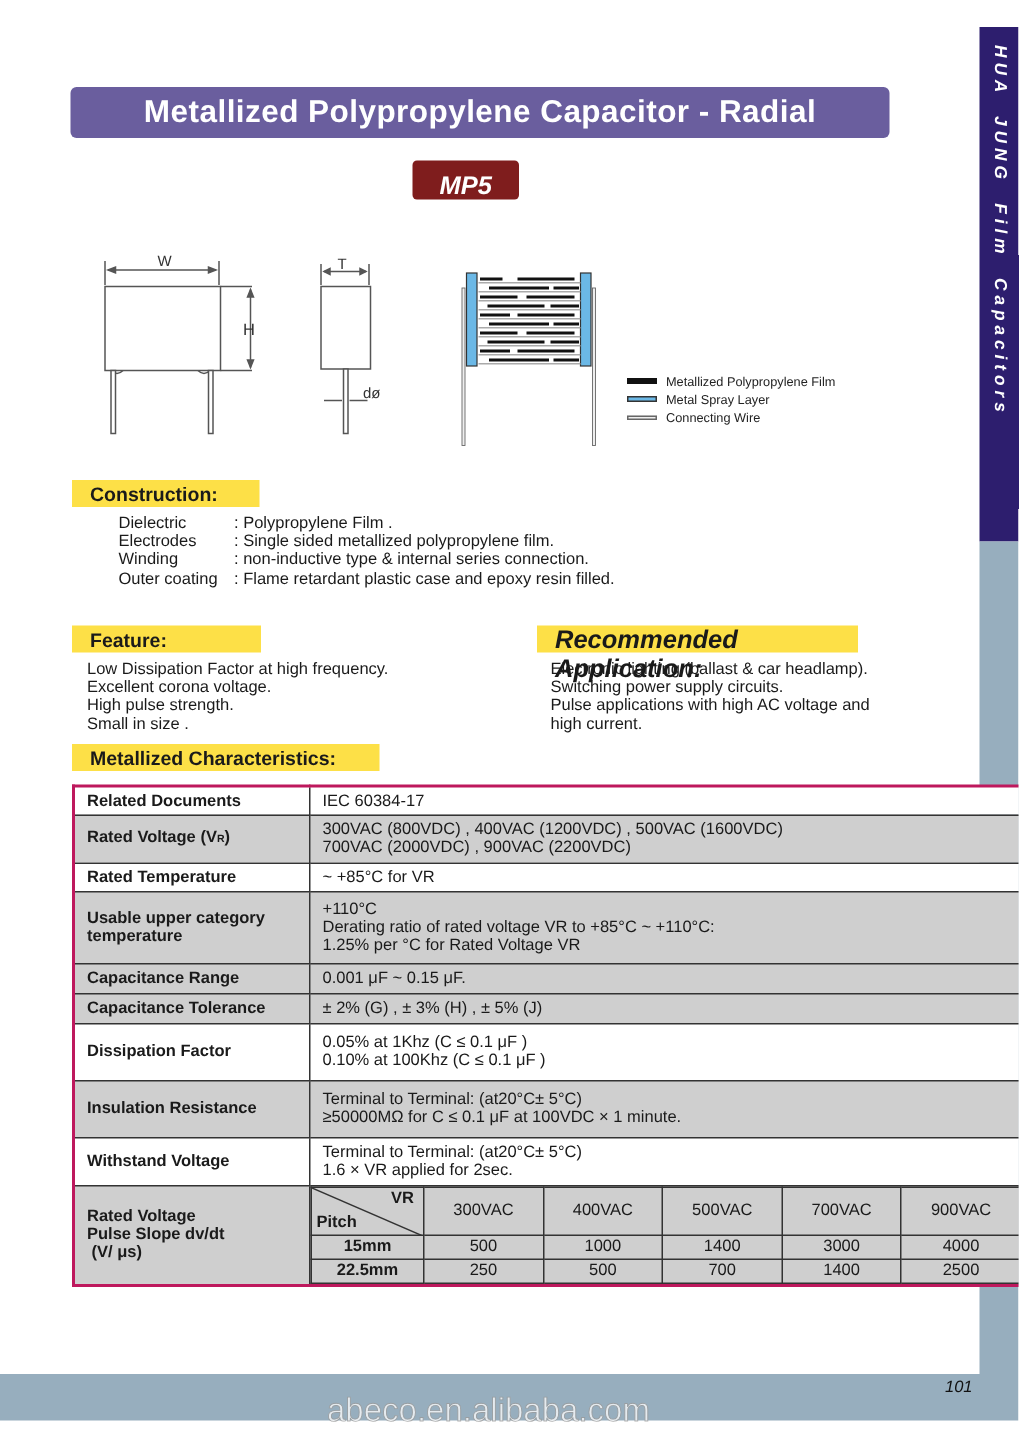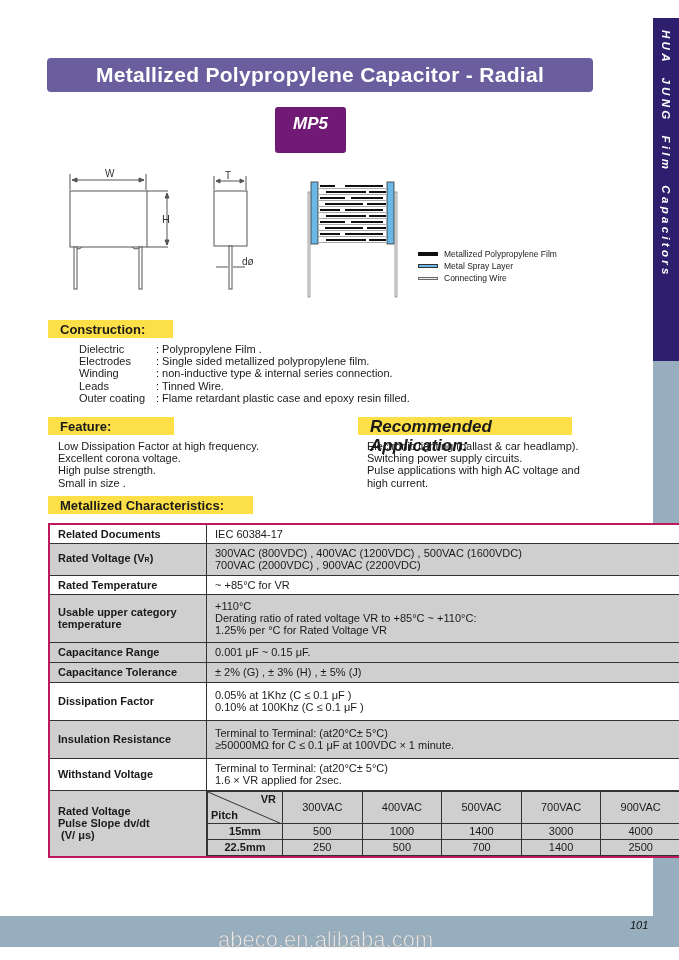--- a/index.html
+++ b/index.html
@@ -11,21 +11,21 @@
                writing-mode:vertical-rl; color:#ffffff; font-weight:bold; font-style:italic;
                font-size:11.5px; letter-spacing:3.3px; text-align:start; line-height:26px; white-space:pre; }
   .footer-band { position:absolute; left:0; top:916px; width:679px; height:31px; background:#97aebe; }
   .page-num { position:absolute; left:630px; top:919px; font-size:11px; font-style:italic; color:#111; }
   .watermark { position:absolute; left:218px; top:927px; font-size:22px; color:#ffffff; opacity:0.75;
                -webkit-text-stroke:0.6px #999; letter-spacing:0px; }
 
   .title-bar { position:absolute; left:47px; top:58px; width:546px; height:34px; background:#6a5e9e;
                border-radius:4px; color:#fff; font-weight:bold; font-size:21px; line-height:34px;
                text-align:center; letter-spacing:0.3px; }
-  .model-badge { position:absolute; left:275px; top:107px; width:71px; height:46px; background:#701a75;
+  .model-badge { position:absolute; left:275px; top:107px; width:71px; height:26px; background:#7f1d1d;
                  border-radius:3px; color:#fff; font-weight:bold; font-style:italic; font-size:17px;
                  line-height:34px; text-align:center; }
 
   .diagram { position:absolute; left:50px; top:160px; }
   .legend { position:absolute; left:418px; top:248px; font-size:8.5px; color:#222; }
   .legend-row { display:flex; align-items:center; height:12px; }
   .legend-swatch { width:20px; height:4px; margin-right:6px; box-sizing:border-box; }
 
   .sec-head { position:absolute; height:18px; background:#fde047; font-weight:bold; font-size:13px;
               line-height:19px; padding-left:12px; box-sizing:border-box; color:#1a1a1a; }
@@ -154,24 +154,20 @@
     </div>
   <div class="kv-row">
       <span class="kv-key">Electrodes</span>
       <span>: Single sided metallized polypropylene film.</span>
     </div>
   <div class="kv-row">
       <span class="kv-key">Winding</span>
       <span>: non-inductive type &amp; internal series connection.</span>
     </div>
   <div class="kv-row">
-      <span class="kv-key">Leads</span>
-      <span>: Tinned Wire.</span>
-    </div>
-  <div class="kv-row">
       <span class="kv-key">Outer coating</span>
       <span>: Flame retardant plastic case and epoxy resin filled.</span>
     </div>
 </div>
 
 <div class="sec-head" style="left:48px;top:417px;width:126px;">Feature:</div>
 <div class="txt-block" style="left:58px;top:440px;">
   <div>Low Dissipation Factor at high frequency.</div>
   <div>Excellent corona voltage.</div>
   <div>High pulse strength.</div>

